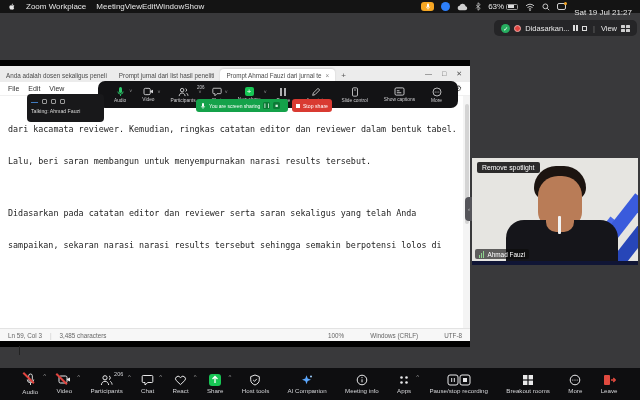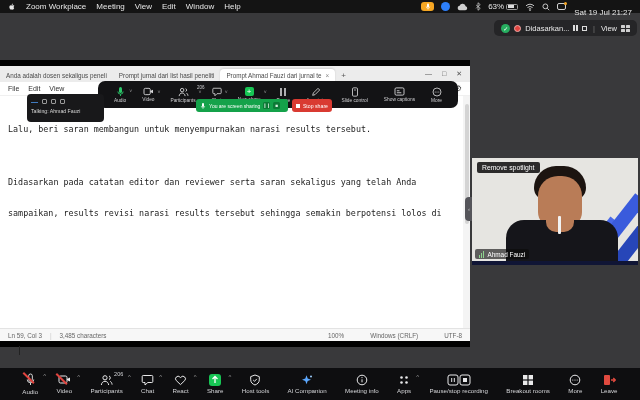--- a/index.html
+++ b/index.html
@@ -4,21 +4,21 @@
 <style>
   * { margin:0; padding:0; box-sizing:border-box; }
   html,body { width:640px; height:400px; overflow:hidden; }
   body { background:#39393b; font-family:"Liberation Sans",sans-serif; position:relative; }
 
   
   .menubar { position:absolute; top:0; left:0; width:640px; height:13px; background:#141414;
     display:flex; align-items:center; color:#e6e6e6; font-size:8px; padding:0 8px; z-index:50; }
   .menubar .apple { width:8px; height:8px; margin-right:10px; }
   .menubar .appname { font-weight:normal; margin-right:10px; }
-  .menubar .menu { margin-right:10px; }
+  .menubar .menu { }
   .menubar .spacer { flex:1; }
   .mb-ic { display:inline-flex; align-items:center; margin-left:7px; }
   .mic-pill { background:#f5a623; border-radius:3px; width:13px; height:9px; display:flex; align-items:center; justify-content:center; }
   .blue-dot { width:9px; height:9px; border-radius:50%; background:#2d7ff9; }
   .batt { display:flex; align-items:center; gap:2px; }
   .batt-body { width:12px; height:6px; border:1px solid #9a9a9a; border-radius:1.5px; position:relative; }
   .batt-fill { position:absolute; left:.5px; top:.5px; bottom:.5px; width:60%; background:#dcdcdc; }
   .cc-ic { width:9px; height:7px; border:1px solid #cfcfcf; border-radius:2px; position:relative; }
   .cc-ic::after { content:""; position:absolute; right:-2px; top:-2px; width:3px; height:3px; border-radius:50%; background:#f5a623; }
   .clock { margin-left:8px;margin-top:11px; }
@@ -113,21 +113,21 @@
 
 <div class="menubar">
   <svg class="apple" viewBox="0 0 12 12">
       <path d="M8.4 6.3c0-1.3 1.1-1.9 1.1-1.9S8.9 3.3 7.6 3.3c-.8 0-1.4.4-1.7.4-.3 0-.9-.4-1.6-.4C2.9 3.3 2 4.5 2 6.1 2 8 3.4 10 4.3 10c.4 0 .8-.3 1.4-.3.6 0 .9.3 1.4.3.9 0 2-1.8 2.2-2.5 0 0-.9-.4-.9-1.2zM6.9 2.6c.4-.5.6-1.1.5-1.7-.5.1-1.1.4-1.4.9-.3.4-.6 1-.5 1.6.6 0 1.1-.3 1.4-.8z" fill="#e6e6e6"></path>
     </svg>
   <span class="appname">Zoom Workplace</span>
   <span class="menu">Meeting</span>
   <span class="menu">View</span>
   <span class="menu">Edit</span>
   <span class="menu">Window</span>
-  <span class="menu">Help</span>
+  <span class="menu">Show</span>
   <span class="spacer"></span>
   <span class="mb-ic mic-pill">
     <svg width="6" height="7" viewBox="0 0 12 14">
         <path d="M6 1a2 2 0 0 1 2 2v4a2 2 0 0 1-4 0V3a2 2 0 0 1 2-2z" fill="#fff"></path>
         <path d="M2.5 7a3.5 3.5 0 0 0 7 0M6 10.5V13" stroke="#fff" stroke-width="1.3" fill="none"></path>
       </svg>
   </span>
   <span class="mb-ic blue-dot"></span>
   <span class="mb-ic">
       <svg width="11" height="8" viewBox="0 0 14 10">
@@ -199,24 +199,25 @@
       <span>✕</span>
     </div>
   </div>
   <div class="np-menu">
     <span>File</span>
     <span>Edit</span>
     <span>View</span>
     <span class="gear">⚙</span>
   </div>
   <div class="np-text">
+    <div>dari kacamata reviewer. Kemudian, ringkas catatan editor dan reviewer dalam bentuk tabel.</div>
     <div>Lalu, beri saran membangun untuk menyempurnakan narasi results tersebut.</div>
     <div></div>
     <div>Didasarkan pada catatan editor dan reviewer serta saran sekaligus yang telah Anda</div>
-    <div>sampaikan, results revisi narasi results tersebut sehingga semakin berpotensi lolos di</div>
+    <div>sampaikan, sekaran narasi narasi results tersebut sehingga semakin berpotensi lolos di</div>
     
     <div></div>
     
     
     
     
     
     
     
     

